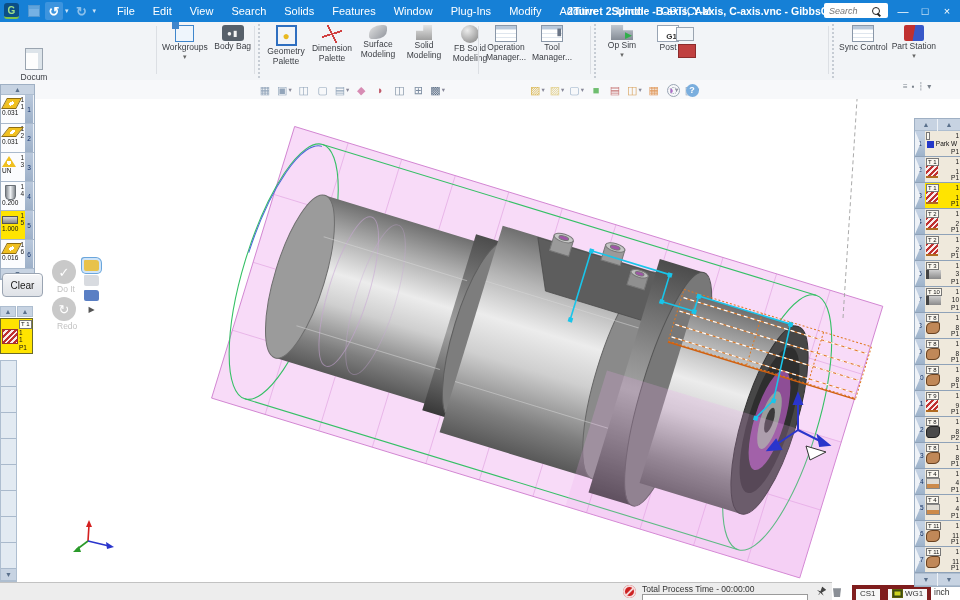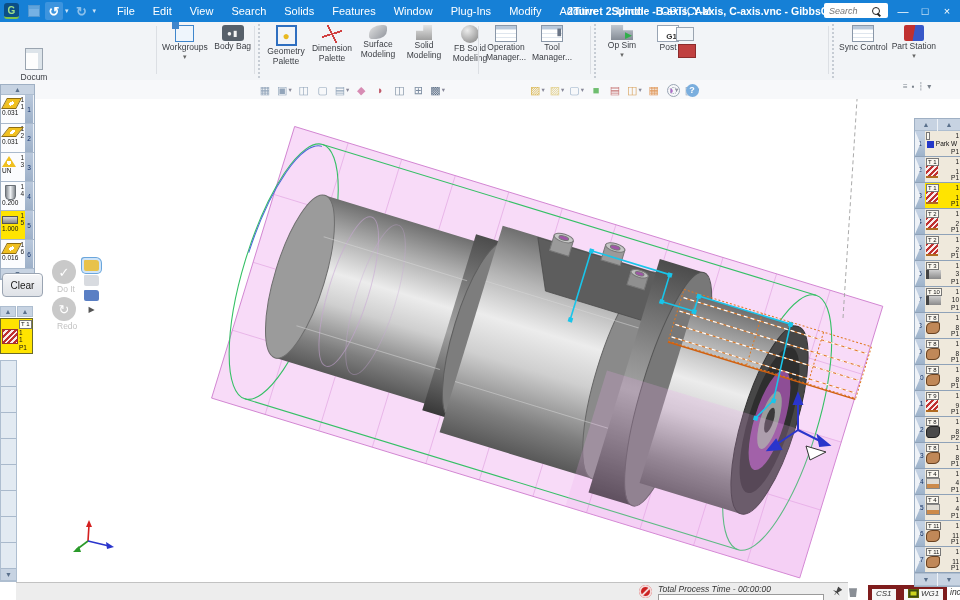--- a/index.html
+++ b/index.html
@@ -166,22 +166,22 @@
   .ic-park{width:7px;height:7px;background:#2438c8;margin:1px 0 0 1px;}
   .ic-turn-red{width:12px;height:10px;background:repeating-linear-gradient(135deg,#c03030 0 2px,#f8eded 2px 4px);
                border-bottom:2px solid #b06a20;}
   .ic-groove-gray{width:12px;height:9px;background:linear-gradient(#cfcfcf,#8a8a8a);border-left:3px solid #444;}
   .ic-mill-tan{width:12px;height:10px;background:#c08858;border:1px solid #6a4220;border-radius:45% 20% 45% 30%;}
   .ic-mill-dark{width:12px;height:10px;background:#4a4a4a;border:1px solid #222;border-radius:40% 20% 45% 30%;}
   .ic-drill-tan{width:12px;height:9px;background:#e0dcd4;border:1px solid #888;box-shadow:inset 0 -4px 0 #cc8a4a;}
   .opf{display:flex;gap:1px;}
   .opf .arrowcell{flex:1;height:11px;border-top:1px solid #aebed0;}
   
-  .statusbar{position:absolute;left:16px;top:582px;width:832px;height:18px;background:#ededed;border-top:1px solid #c2c2c2;
-             font-size:8.5px;color:#333;font-style:italic;}
+  .statusbar{position:absolute;left:0;top:582px;width:832px;height:18px;background:#ededed;border-top:1px solid #c2c2c2;
+             font-size:8.5px;color:#333;}
   .noicon{position:absolute;left:623px;top:2px;width:13px;height:13px;border-radius:50%;background:#c22;
           box-shadow:inset 0 0 0 2px #f4dada;}
   .noicon::after{content:"";position:absolute;left:1px;top:5.5px;width:11px;height:2px;background:#f4dada;transform:rotate(-45deg);}
   .ptime{position:absolute;left:642px;top:1px;}
   .pbar{position:absolute;left:642px;top:11px;width:164px;height:5px;background:#fff;border:1px solid #9a9a9a;}
   .pin{position:absolute;left:817px;top:4px;width:9px;height:9px;background:#444;
        clip-path:polygon(20% 0,80% 0,60% 55%,100% 70%,0 70%,40% 55%,45% 100%,55% 100%);transform:rotate(40deg);}
   .trash{position:absolute;left:832px;top:3px;width:10px;height:11px;background:#8a8f96;
          clip-path:polygon(10% 20%,90% 20%,80% 100%,20% 100%);box-shadow:0 -2px 0 #8a8f96;}
   .sbtn{position:absolute;top:2px;height:13px;border:4px solid #7f1d1d;background:#f7f7f7;display:flex;

